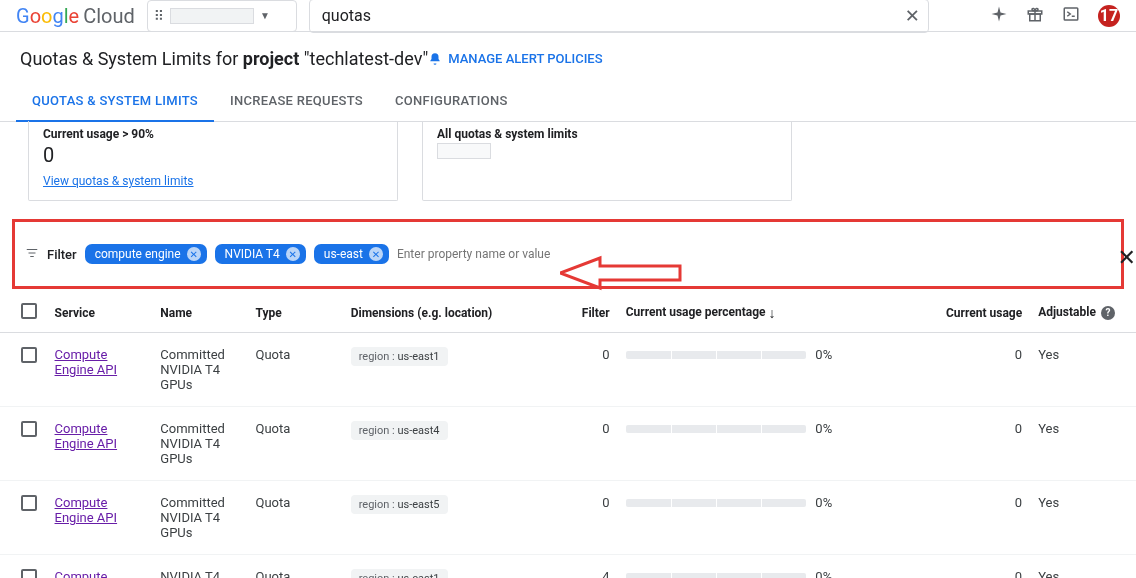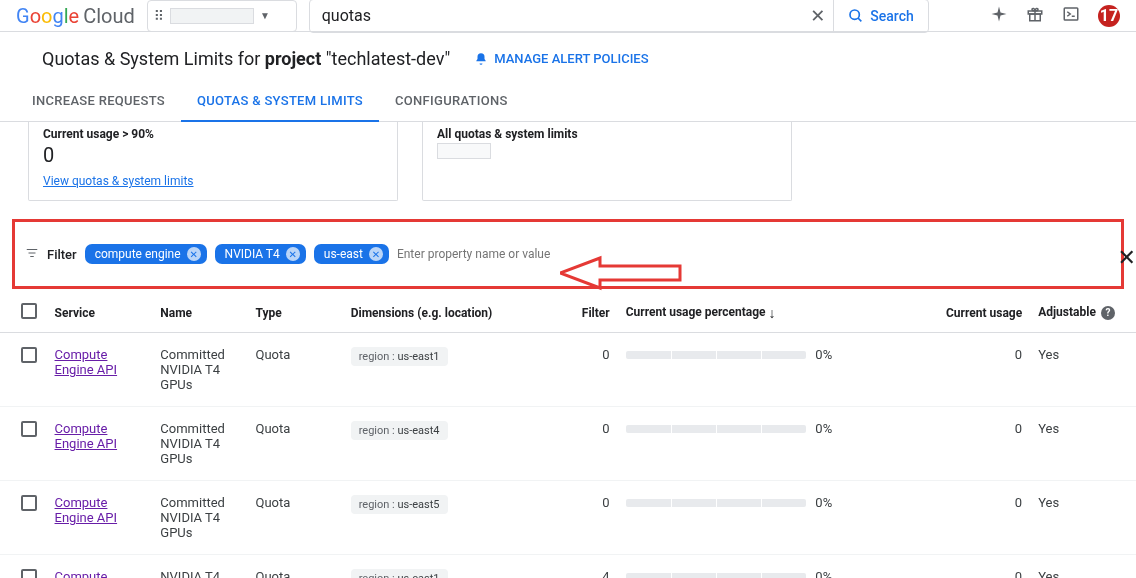--- a/index.html
+++ b/index.html
@@ -23,21 +23,21 @@
   .search-wrap { flex: 1; display: flex; align-items: center; border: 1px solid #dadce0; border-radius: 4px; height: 34px; max-width: 620px;}
   .search-input { flex: 1; border: none; outline: none; padding: 0 12px; font-size: 16px; color: #202124;}
   .search-clear { padding: 0 8px; color: #5f6368; cursor: pointer; font-size: 18px;}
   .search-btn { display: flex; align-items: center; gap: 6px; border-left: 1px solid #dadce0; height: 100%; padding: 0 14px; color: #1a73e8; font-weight: 500; font-size: 14px;}
   .search-ico { font-size: 16px; }
   .hdr-icons { display: flex; align-items: center; gap: 18px; color: #5f6368; margin-left: auto;}
   .hdr-icon { cursor: pointer; }
   .badge { width: 22px; height: 22px; border-radius: 50%; background: #c5221f; color: #fff; font-size: 16px; font-weight: 700; display: flex; align-items: center; justify-content: center;}
 
   
-  .title-row { display: flex; align-items: center; padding: 16px 42px 12px; gap: 24px;}
+  .title-row { display: flex; align-items: center; padding: 16px 20px 12px; }
   .title-text { font-size: 18px; color: #202124;}
   .title-text .proj { font-weight: 700;}
   .alert-link { color: #1a73e8; font-weight: 500; font-size: 13px; display: flex; align-items: center; gap: 6px;}
 
   
   .tabs { display: flex; border-bottom: 1px solid #dadce0; padding: 0 16px;}
   .tab { padding: 12px 16px; font-size: 13px; font-weight: 500; color: #5f6368; text-transform: uppercase; letter-spacing: 0.3px; cursor: pointer;}
   .tab.active { color: #1a73e8; border-bottom: 2px solid #1a73e8; margin-bottom: -1px;}
 
   
@@ -101,27 +101,20 @@
     <span class="logo-cloud">Cloud</span>
   </div>
   <div class="project-picker">
     <span class="project-dots">⠿</span>
     <span class="project-box"></span>
     <span class="caret-down">▼</span>
   </div>
   <div class="search-wrap">
     <input class="search-input" value="quotas" style="">
     <span class="search-clear">✕</span>
-    <div class="search-btn">
-      <svg class="search-ico" width="16" height="16" viewBox="0 0 24 24" fill="none" stroke="#1a73e8" stroke-width="2.5">
-          <circle cx="10" cy="10" r="7"></circle>
-          <line x1="20" y1="20" x2="15" y2="15"></line>
-        </svg>
-      <span>Search</span>
-    </div>
   </div>
   <div class="hdr-icons">
     <span class="hdr-icon">
       <svg width="18" height="18" viewBox="0 0 24 24" fill="#5f6368">
           <path d="M12 2 L14 10 L22 12 L14 14 L12 22 L10 14 L2 12 L10 10 Z"></path>
         </svg>
     </span>
     <span class="hdr-icon">
       <svg width="18" height="18" viewBox="0 0 24 24" fill="none" stroke="#5f6368" stroke-width="2">
           <rect x="3" y="8" width="18" height="4"></rect>
@@ -147,22 +140,22 @@
   </div>
   <div class="alert-link">
     <svg width="14" height="14" viewBox="0 0 24 24" fill="#1a73e8">
         <path d="M12 2a6 6 0 00-6 6v4l-2 3v1h16v-1l-2-3V8a6 6 0 00-6-6zm0 20a2.5 2.5 0 002.5-2.5h-5A2.5 2.5 0 0012 22z"></path>
       </svg>
     <span>MANAGE ALERT POLICIES</span>
   </div>
 </div>
 
 <div class="tabs">
+  <div class="tab active">QUOTAS &amp; SYSTEM LIMITS</div>
   <div class="tab">INCREASE REQUESTS</div>
-  <div class="tab active">QUOTAS &amp; SYSTEM LIMITS</div>
   <div class="tab">CONFIGURATIONS</div>
 </div>
 
 <div class="cards">
   <div class="card">
     <div class="card-title">Current usage &gt; 90%</div>
     <div class="card-val">0</div>
     <span class="card-link">View quotas &amp; system limits</span>
   </div>
   <div class="card card2">

